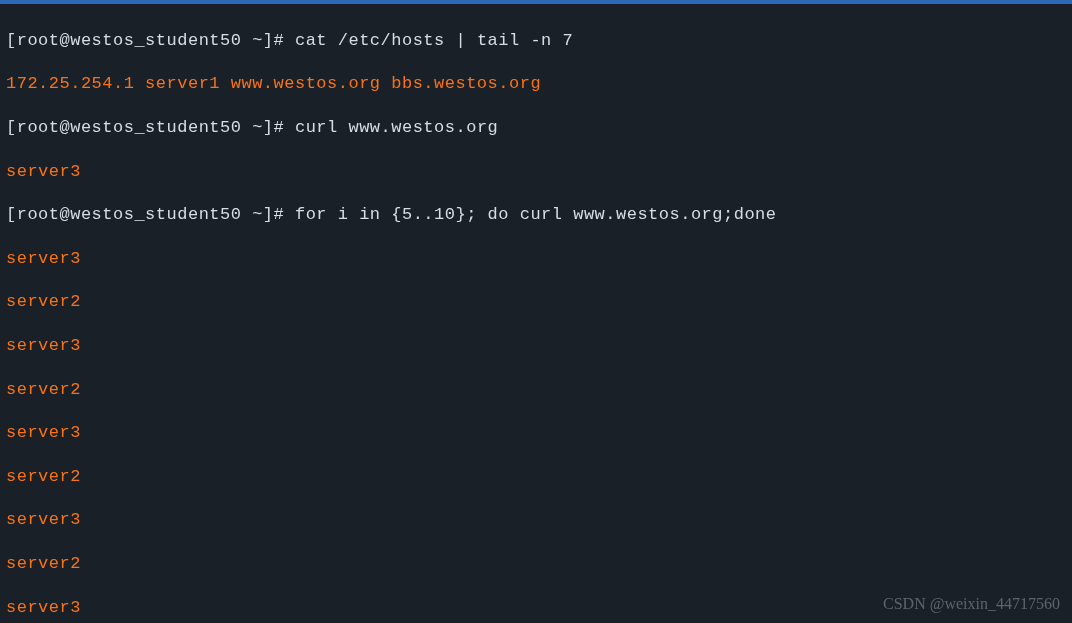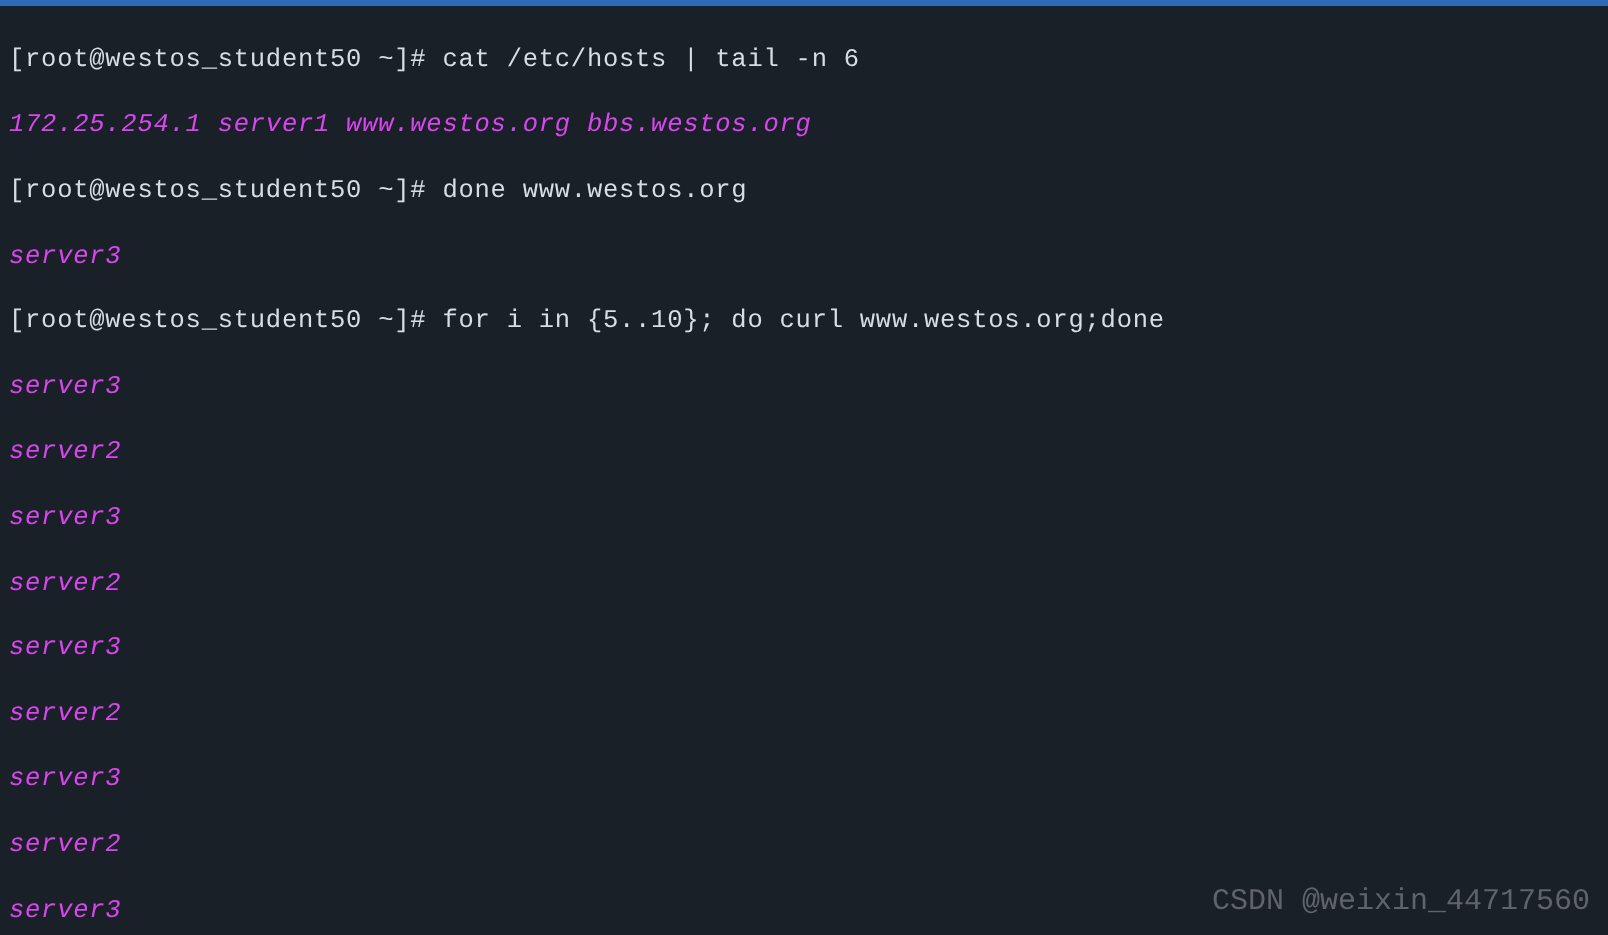--- a/index.html
+++ b/index.html
@@ -26,43 +26,42 @@
     .terminal-content {
       padding: 4px 6px;
       line-height: 21.8px;
       white-space: pre;
     }
     .prompt-line {
       display: block;
     }
     .output-line {
       display: block;
-      color: #d946ef;
-      font-style: italic;
+      color: #f97316;
     }
     .watermark {
       position: absolute;
       bottom: 10px;
       right: 12px;
       color: #727479;
-      font-size: 20px;
-      font-family: Liberation Mono, monospace;
+      font-size: 16px;
+      font-family: Liberation Serif, serif;
       letter-spacing: 0;
       opacity: 0.8;
     }
   </style>
 </head>
 <body>
 
 <div class="titlebar-line"></div>
 
 <div class="terminal-content">
-<span class="prompt-line"><span>[root@westos_student50 ~]# </span><span>cat /etc/hosts | tail -n 6</span></span>
+<span class="prompt-line"><span>[root@westos_student50 ~]# </span><span>cat /etc/hosts | tail -n 7</span></span>
 <span class="output-line">172.25.254.1 server1 www.westos.org bbs.westos.org</span>
-<span class="prompt-line"><span>[root@westos_student50 ~]# </span><span>done www.westos.org</span></span>
+<span class="prompt-line"><span>[root@westos_student50 ~]# </span><span>curl www.westos.org</span></span>
 <span class="output-line">server3</span>
 <span class="prompt-line"><span>[root@westos_student50 ~]# </span><span>for i in {5..10}; do curl www.westos.org;done</span></span>
 <span class="output-line">server3</span>
 <span class="output-line">server2</span>
 <span class="output-line">server3</span>
 <span class="output-line">server2</span>
 <span class="output-line">server3</span>
 <span class="output-line">server2</span>
 <span class="output-line">server3</span>
 <span class="output-line">server2</span>

